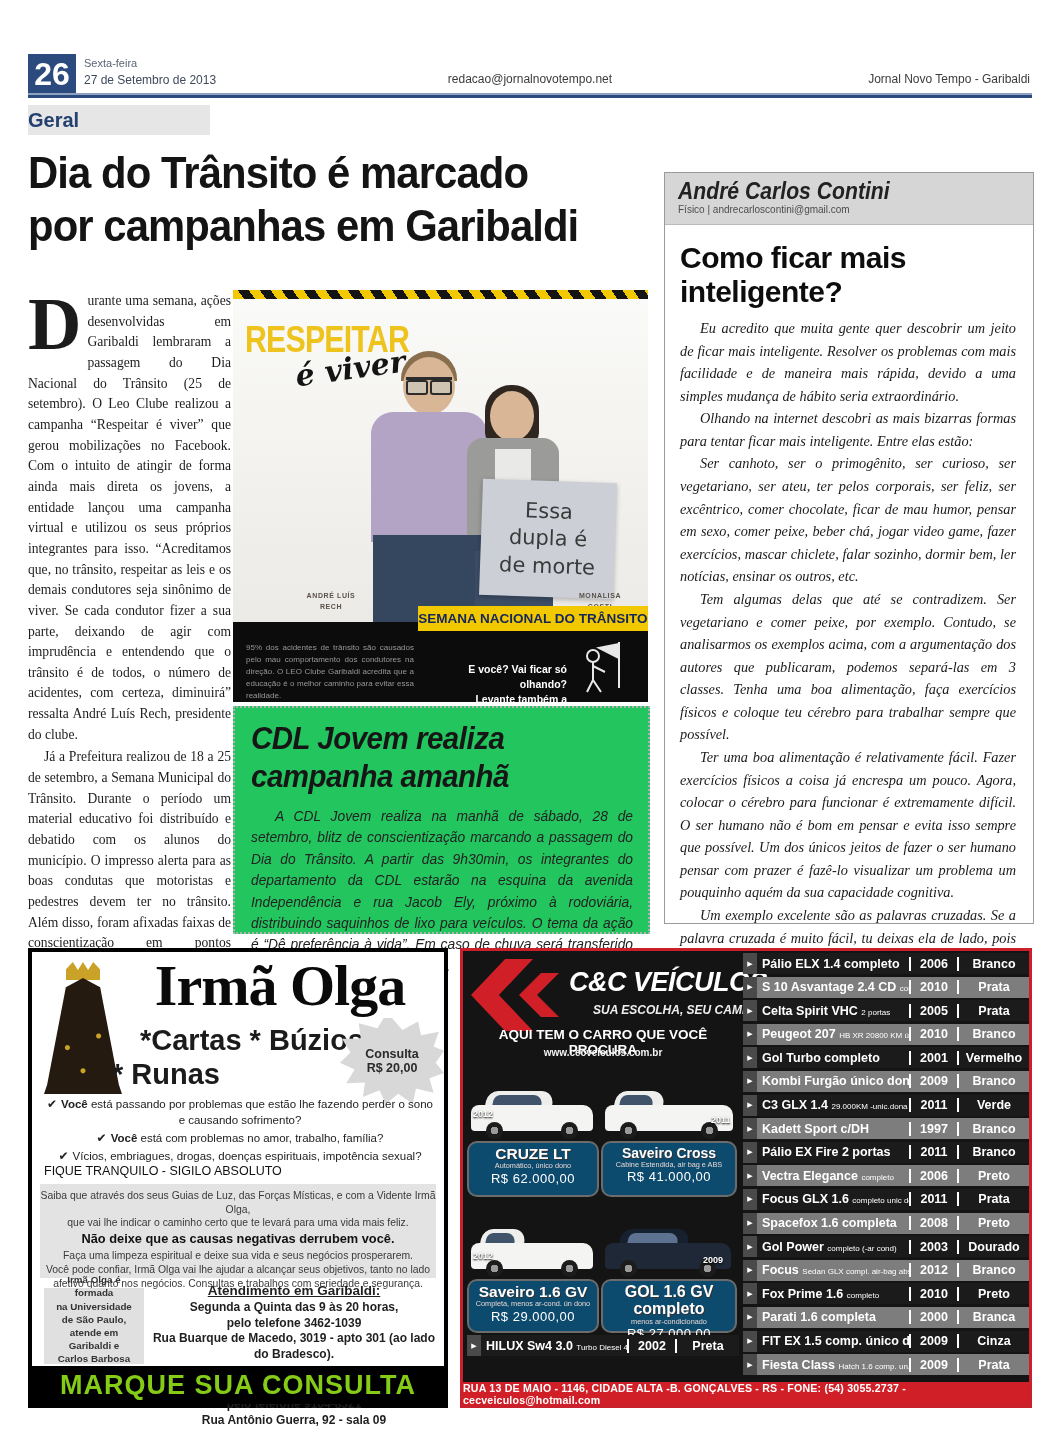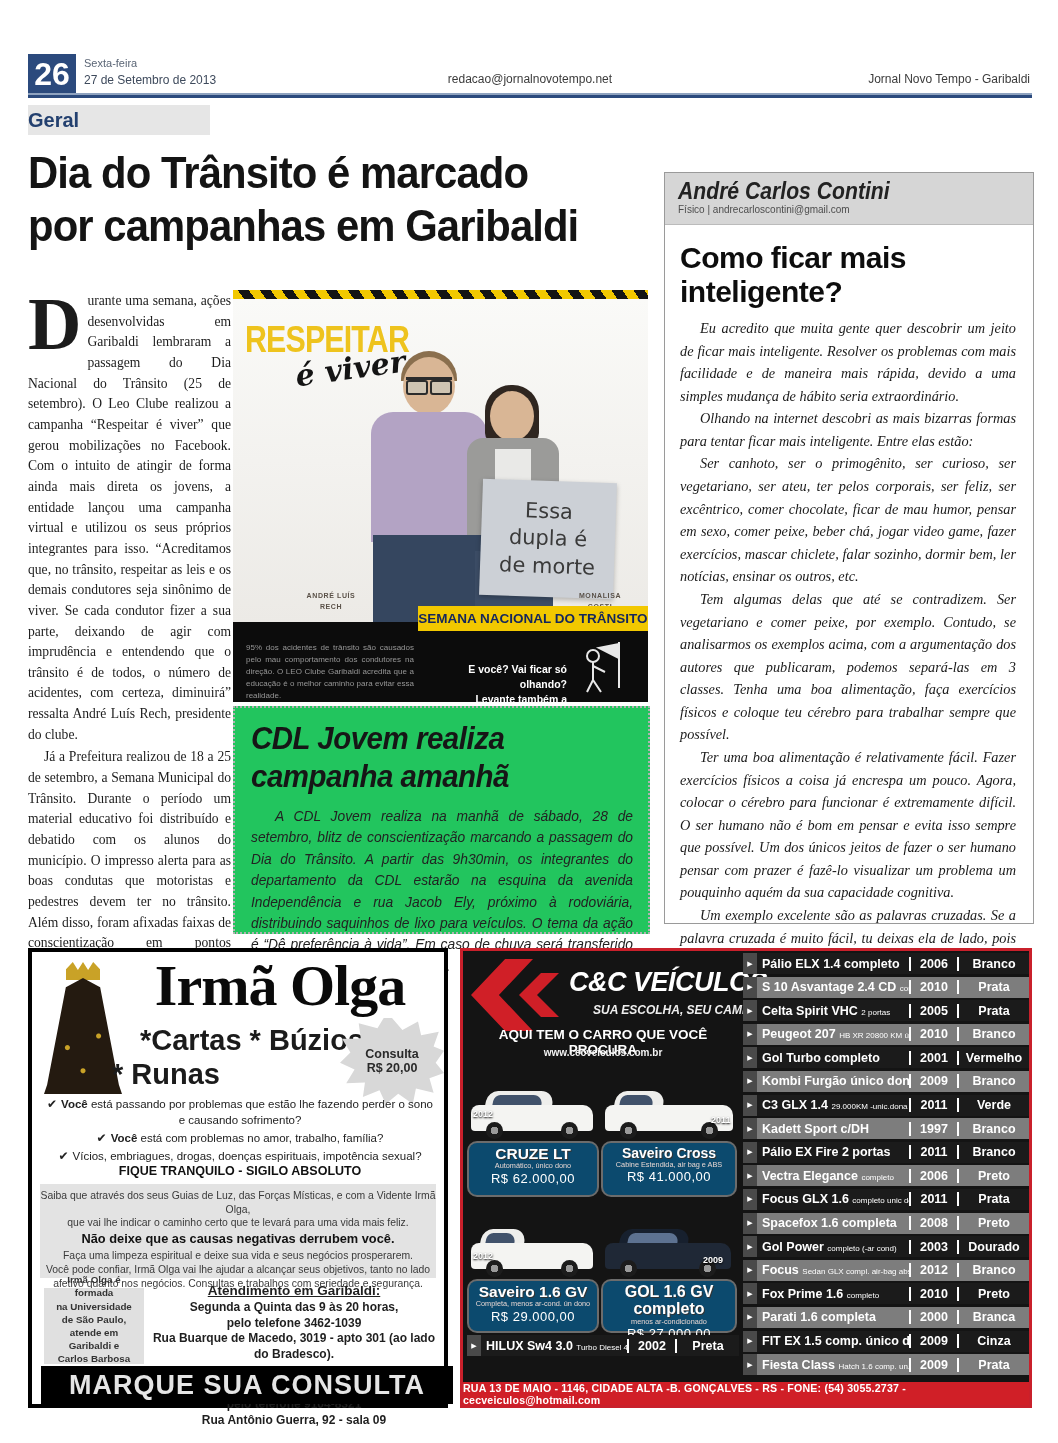--- a/index.html
+++ b/index.html
@@ -97,31 +97,31 @@
   #olga-title{left:88px;top:0px;width:320px;text-align:center;font-family:"Liberation Serif","DejaVu Serif",serif;
               font-weight:bold;font-size:58px;letter-spacing:-1px;color:#0a0a0a;}
   #olga-l1{left:80px;top:72px;width:280px;text-align:center;font-weight:bold;font-size:29px;color:#1b1b1b;}
   #olga-l2{left:80px;top:106px;width:280px;text-align:left;font-weight:bold;font-size:29px;color:#1b1b1b;}
   #burst{left:308px;top:66px;width:104px;height:86px;background:#d8d8d8;display:flex;flex-direction:column;
          align-items:center;justify-content:center;font-weight:bold;font-size:12.5px;color:#2a2a2a;
          clip-path:polygon(50% 0,60% 14%,75% 4%,78% 20%,95% 16%,90% 33%,100% 38%,92% 52%,100% 64%,86% 70%,90% 87%,73% 82%,70% 100%,56% 88%,44% 100%,38% 84%,22% 92%,24% 75%,6% 76%,14% 60%,0 52%,10% 40%,2% 24%,20% 24%,18% 6%,36% 12%,42% 0);}
   #checks{left:12px;top:145px;width:392px;font-size:11.5px;color:#222;text-align:center;}
   #checks .check{margin-bottom:3px;line-height:1.3;}
   #checks .chk{font-size:12px;margin-right:4px;}
-  #sigilo{left:12px;top:212px;width:392px;text-align:center;font-weight:bold;font-size:12.5px;color:#111;}
+  #sigilo{left:12px;top:212px;width:392px;font-weight:normal;font-size:12.5px;color:#111;}
   #ograybox{left:8px;top:232px;width:396px;height:94px;background:#e3e3e3;text-align:center;color:#3a3a3a;
             font-size:10.4px;line-height:1.32;padding-top:5px;box-sizing:border-box;}
   #ograybox .bld{font-weight:bold;font-size:12.8px;color:#111;margin:1px 0;}
   #sidebox{left:12px;top:336px;width:100px;height:76px;background:#e0e0e0;display:flex;align-items:center;
            justify-content:center;text-align:center;font-weight:bold;font-size:9.8px;line-height:1.35;
            color:#333;white-space:pre-line;}
   #atend{left:118px;top:330px;width:288px;text-align:center;font-size:12px;font-weight:bold;
          color:#1f1f1f;line-height:1.32;}
   #atend .atitle{font-size:13.5px;text-decoration:underline;}
-  #olga-footer{left:9px;bottom:0px;width:412px;height:38px;background:#000;color:#e5e5e5;display:flex;
+  #olga-footer{left:0px;bottom:0px;width:412px;height:38px;background:#000;color:#84cc16;display:flex;
                align-items:center;justify-content:center;font-weight:bold;font-size:27px;letter-spacing:1px;}
   
   #cec{left:460px;top:948px;width:572px;height:460px;background:#141414;border:3px solid #c9202b;box-sizing:border-box;}
   #cec-logo{left:8px;top:8px;width:96px;height:72px;}
   #cec-logo .ch{position:absolute;background:#d01f27;}
   #cec-logo .ch1{left:0;top:0;width:62px;height:72px;
       clip-path:polygon(55% 0,100% 0,45% 50%,100% 100%,55% 100%,0 50%);}
   #cec-logo .ch2{left:48px;top:14px;width:40px;height:44px;
       clip-path:polygon(55% 0,100% 0,45% 50%,100% 100%,55% 100%,0 50%);}
   #cec-brand{left:106px;top:16px;font-weight:bold;font-style:italic;font-size:27px;color:#fff;letter-spacing:-.5px;}

